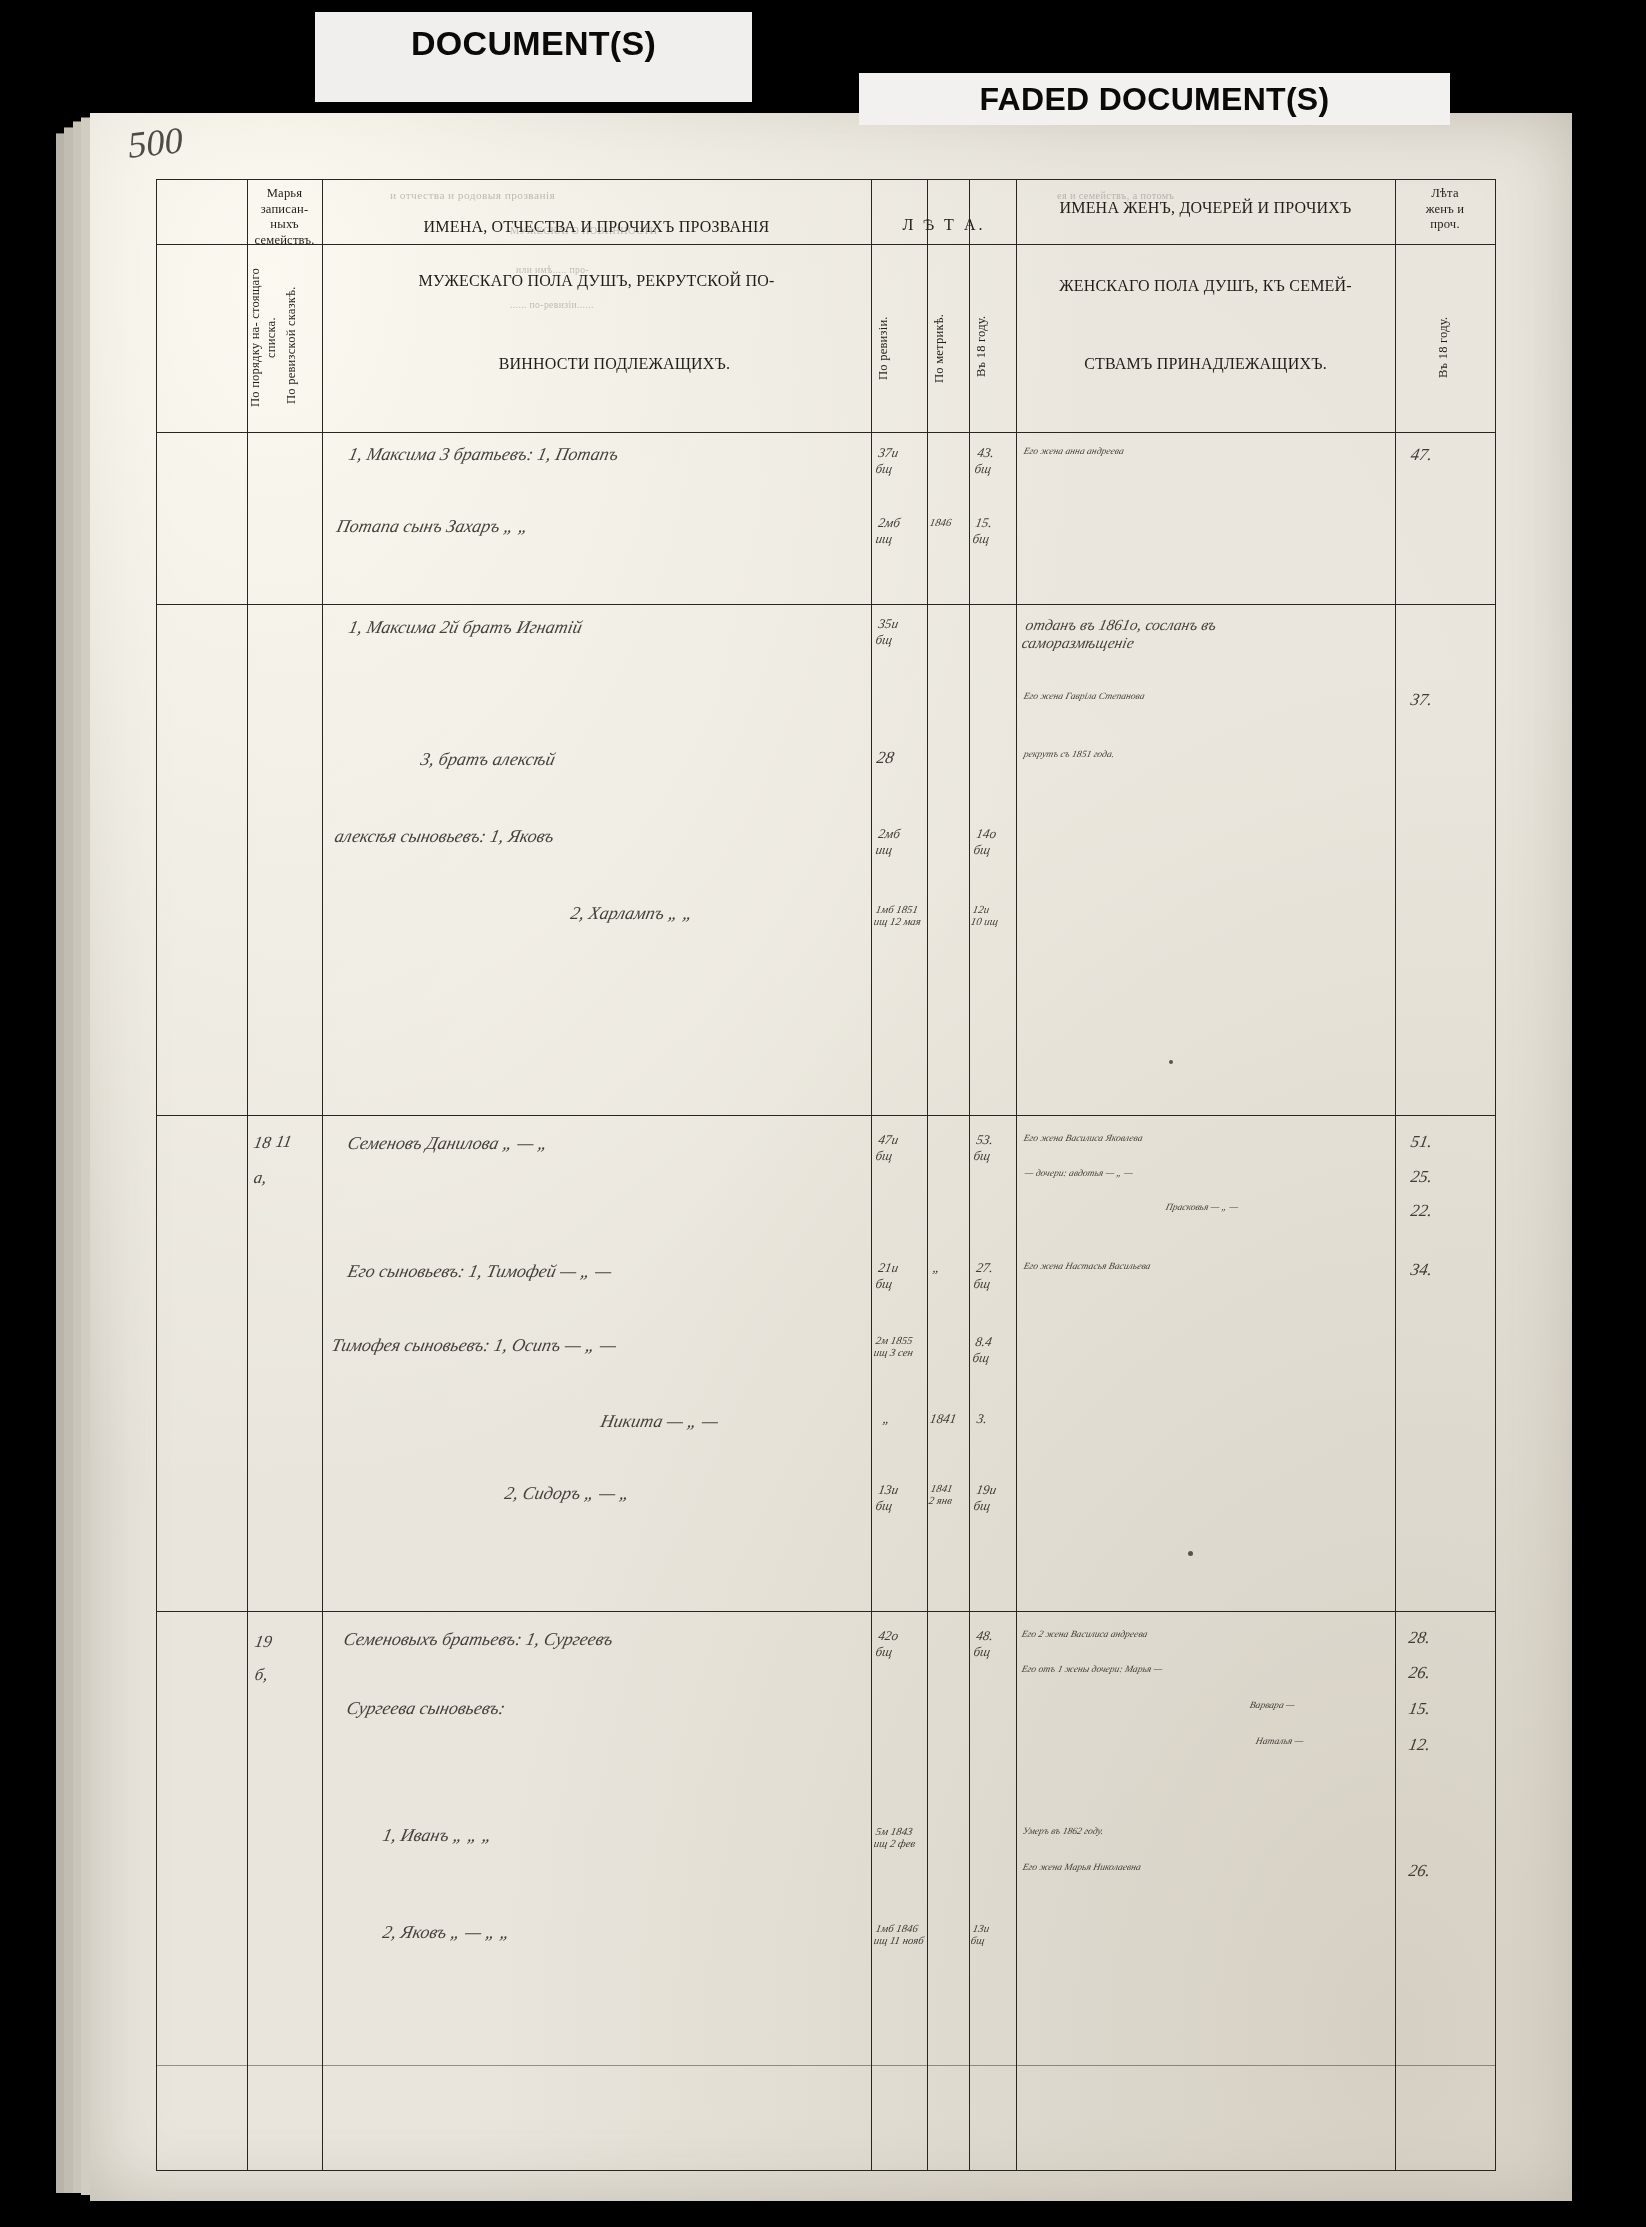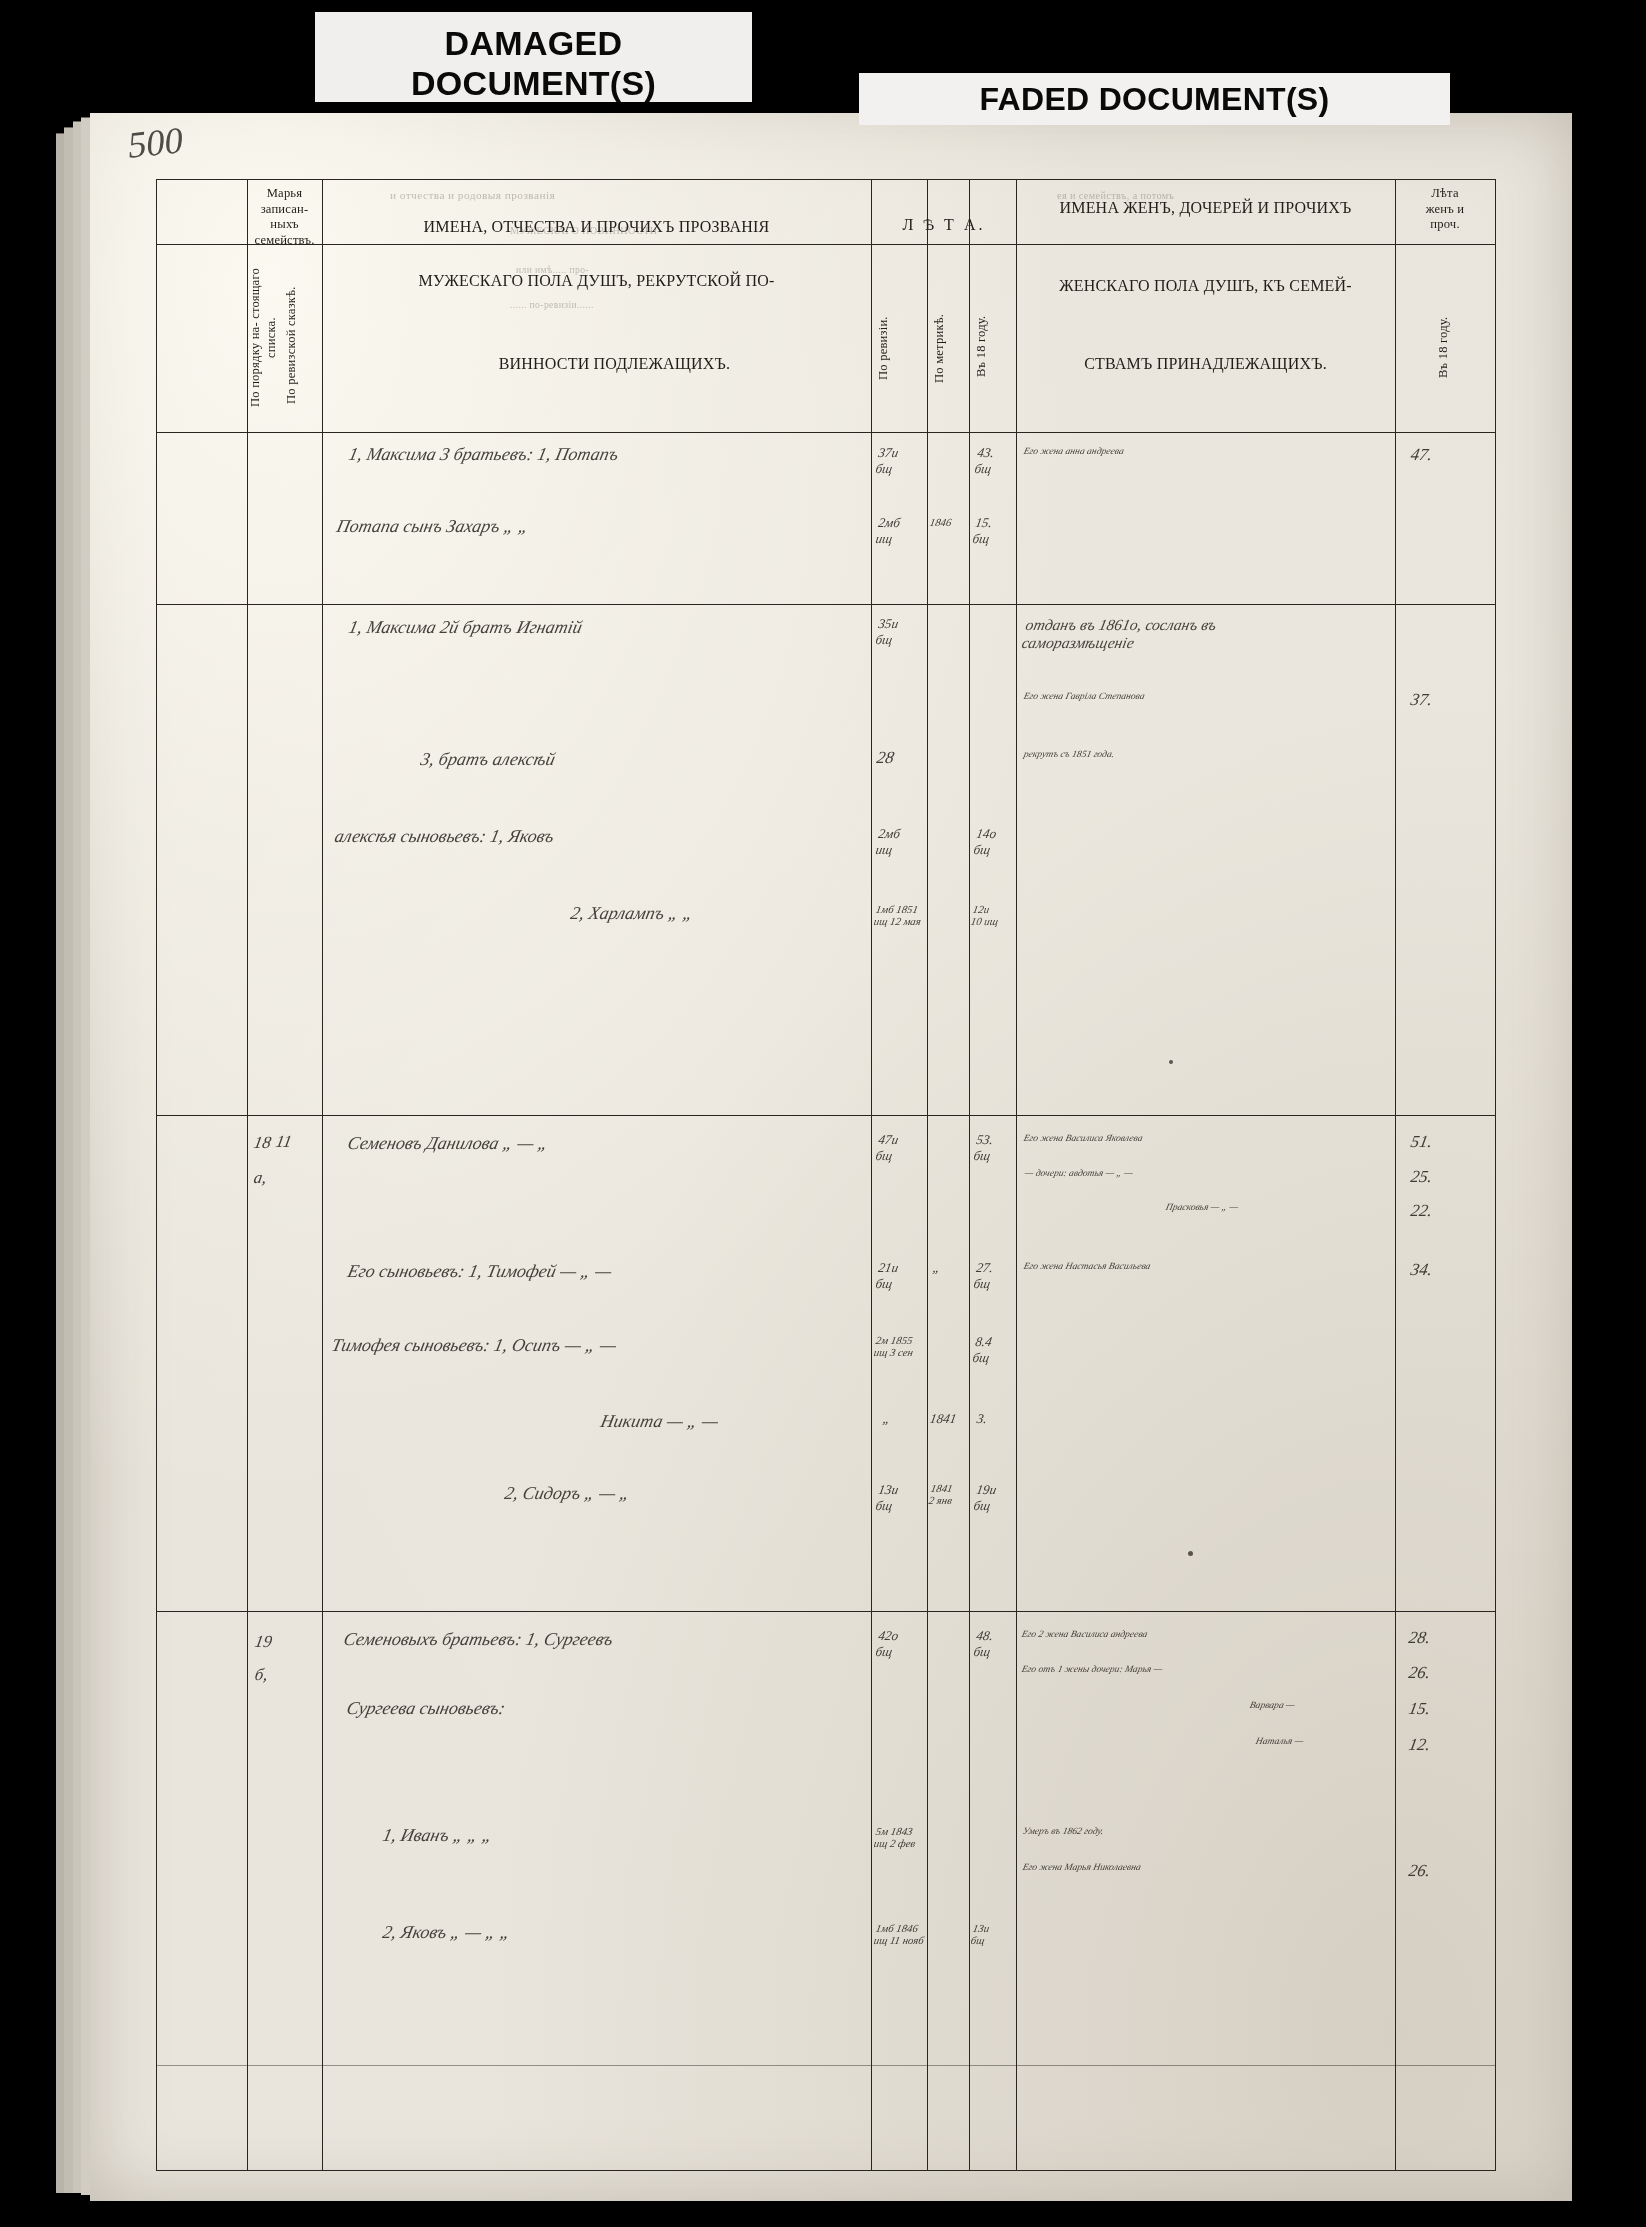--- a/index.html
+++ b/index.html
@@ -186,21 +186,20 @@
     position: absolute;
     background: #2a2520;
     border-radius: 50%;
     opacity: 0.75;
   }
 </style>
 </head>
 <body>
 
 <div class="sticker" id="sticker-damaged">
-  <div>DAMAGED</div>
   <div>DOCUMENT(S)</div>
 </div>
 <div class="sticker" id="sticker-faded">FADED DOCUMENT(S)</div>
 
 <div id="page-stack">
   <div class="stack-edge" id="edge1"></div>
   <div class="stack-edge" id="edge2"></div>
   <div class="stack-edge" id="edge3"></div>
   <div class="stack-edge" id="edge4"></div>
 

